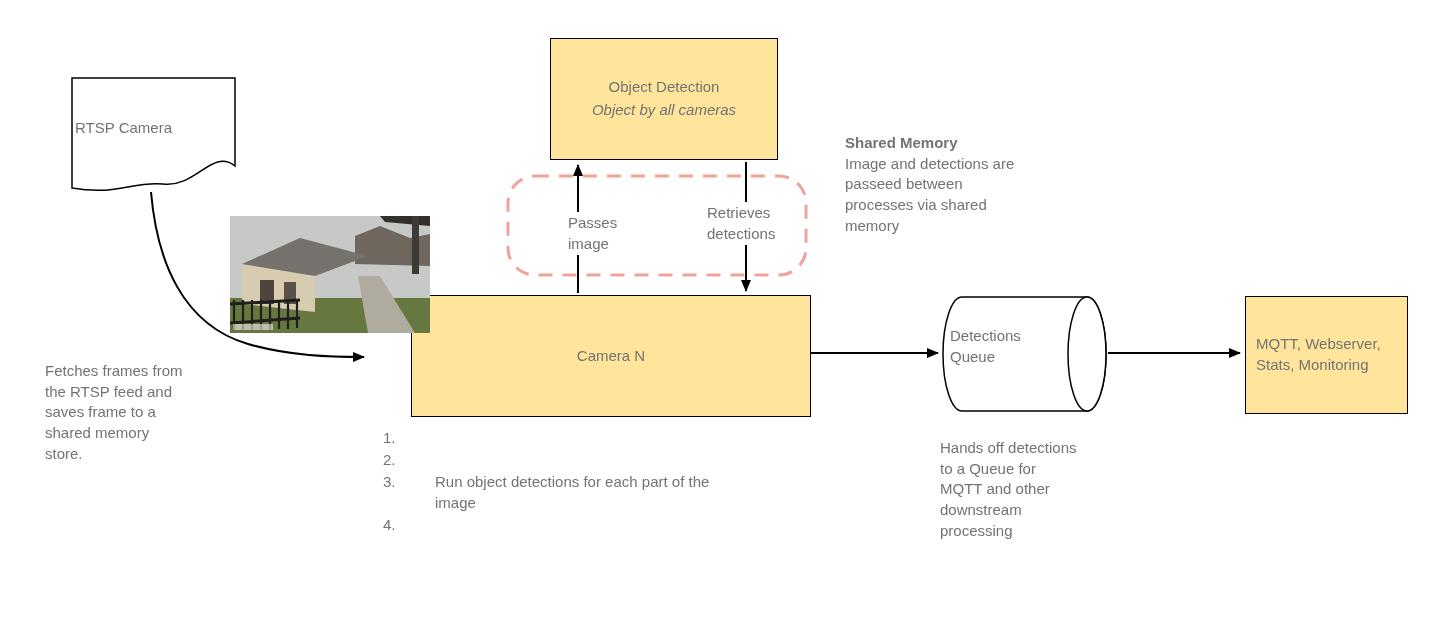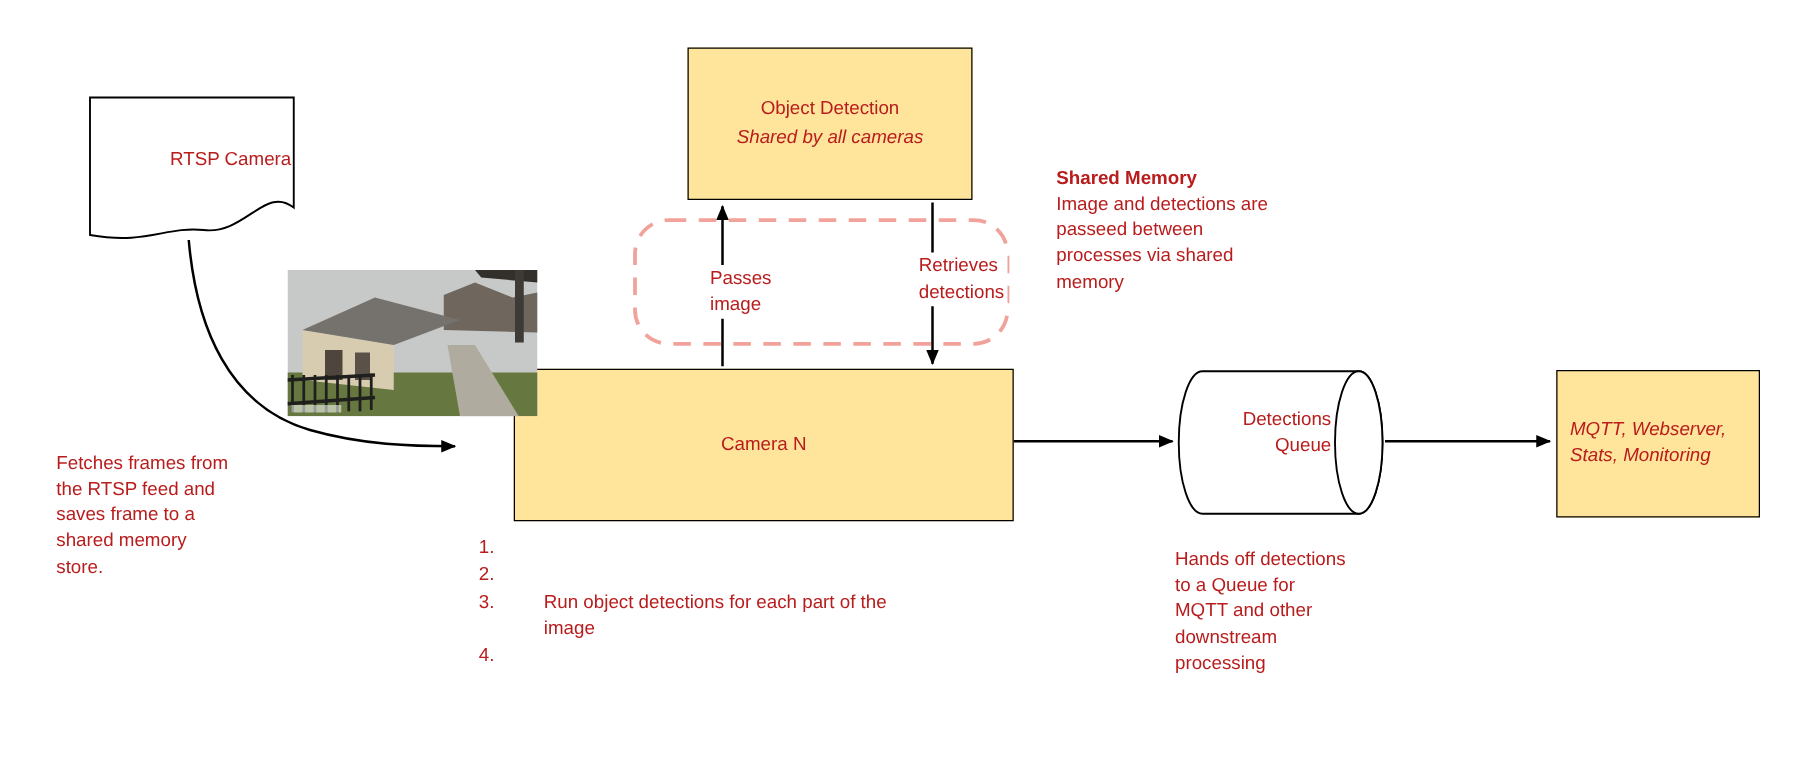--- a/index.html
+++ b/index.html
@@ -3,38 +3,38 @@
 <meta charset="utf-8">
 <style>
   * { margin: 0; padding: 0; box-sizing: border-box; }
   body { background: #ffffff; font-family: "Liberation Sans", sans-serif; }
   .canvas {
     position: relative;
     width: 1448px;
     height: 625px;
     background: #ffffff;
     overflow: hidden;
-    color: #b91c1c;
+    color: #737373;
     font-size: 15px;
     line-height: 1.38;
   }
   .layer-svg { position: absolute; left: 0; top: 0; z-index: 0; }
   .node {
     position: absolute;
     background: #FFE59B;
     border: 1.5px solid #000;
     z-index: 1;
     display: flex;
     align-items: center;
     justify-content: center;
     text-align: center;
   }
   .pre { white-space: pre-line; }
   .txtblock { position: absolute; z-index: 3; }
-  .center { text-align: right; }
+  .center { text-align: left; }
   .italic { font-style: italic; }
   .bold { font-weight: bold; }
   .whitebg { background: #ffffff; padding: 1px 3px; }
   .photo { position: absolute; left: 230px; top: 216px; width: 200px; height: 117px; z-index: 2; }
   .steps { position: absolute; left: 383px; top: 427px; z-index: 3; line-height: 1.45; }
   .step { display: grid; grid-template-columns: 52px 1fr; }
   .node-label-stack { display: flex; flex-direction: column; gap: 2px; }
   #mqtt-box { justify-content: flex-start; text-align: left; padding-left: 10px; }
 </style>
 </head>
@@ -65,42 +65,42 @@
 
     <g>
       <path d="M 1087 297 L 962 297 A 19 57 0 0 0 962 411 L 1087 411 A 19 57 0 0 0 1087 297 Z" fill="#ffffff" stroke="#000000" stroke-width="1.5"></path>
       <ellipse cx="1087" cy="354" rx="19" ry="57" fill="#ffffff" stroke="#000000" stroke-width="1.5"></ellipse>
     </g>
   </svg>
 
   <div class="node" id="object-detection-box" style="left:550px; top:38px; width:228px; height:122px;">
     <div class="node-label-stack">
       <span>Object Detection</span>
-      <span class="italic">Shared by all cameras</span>
+      <span class="italic">Object by all cameras</span>
     </div>
   </div>
 
   <div class="node" id="camera-n-box" style="left:375px; top:295px; width:400px; height:122px;margin-left:36px;">
     <span>Camera N</span>
   </div>
 
-  <div class="node pre" id="mqtt-box" style="left:1245px; top:296px; width:163px; height:118px;font-style:italic;">
+  <div class="node pre" id="mqtt-box" style="left:1245px; top:296px; width:163px; height:118px;">
     <span class="pre">MQTT, Webserver,
 Stats, Monitoring</span>
   </div>
 
   <div class="txtblock center" style="left:75px; top:118px; width:158px;">RTSP Camera</div>
 
   <div class="txtblock center pre" style="left:950px; top:326px; width:115px;">Detections
 Queue</div>
 
   <div class="txtblock pre whitebg" style="left:541px; top:212px;margin-left:24px;">Passes
 image</div>
 
-  <div class="txtblock pre whitebg" style="left:704px; top:202px;margin-left:28px;">Retrieves
+  <div class="txtblock pre whitebg" style="left:704px; top:202px;">Retrieves
 detections</div>
 
   <div class="txtblock" style="left:845px; top:133px; width:215px;">
     <div class="bold">Shared Memory</div>
     <div class="pre">Image and detections are
 passeed between
 processes via shared
 memory</div>
   </div>
 

